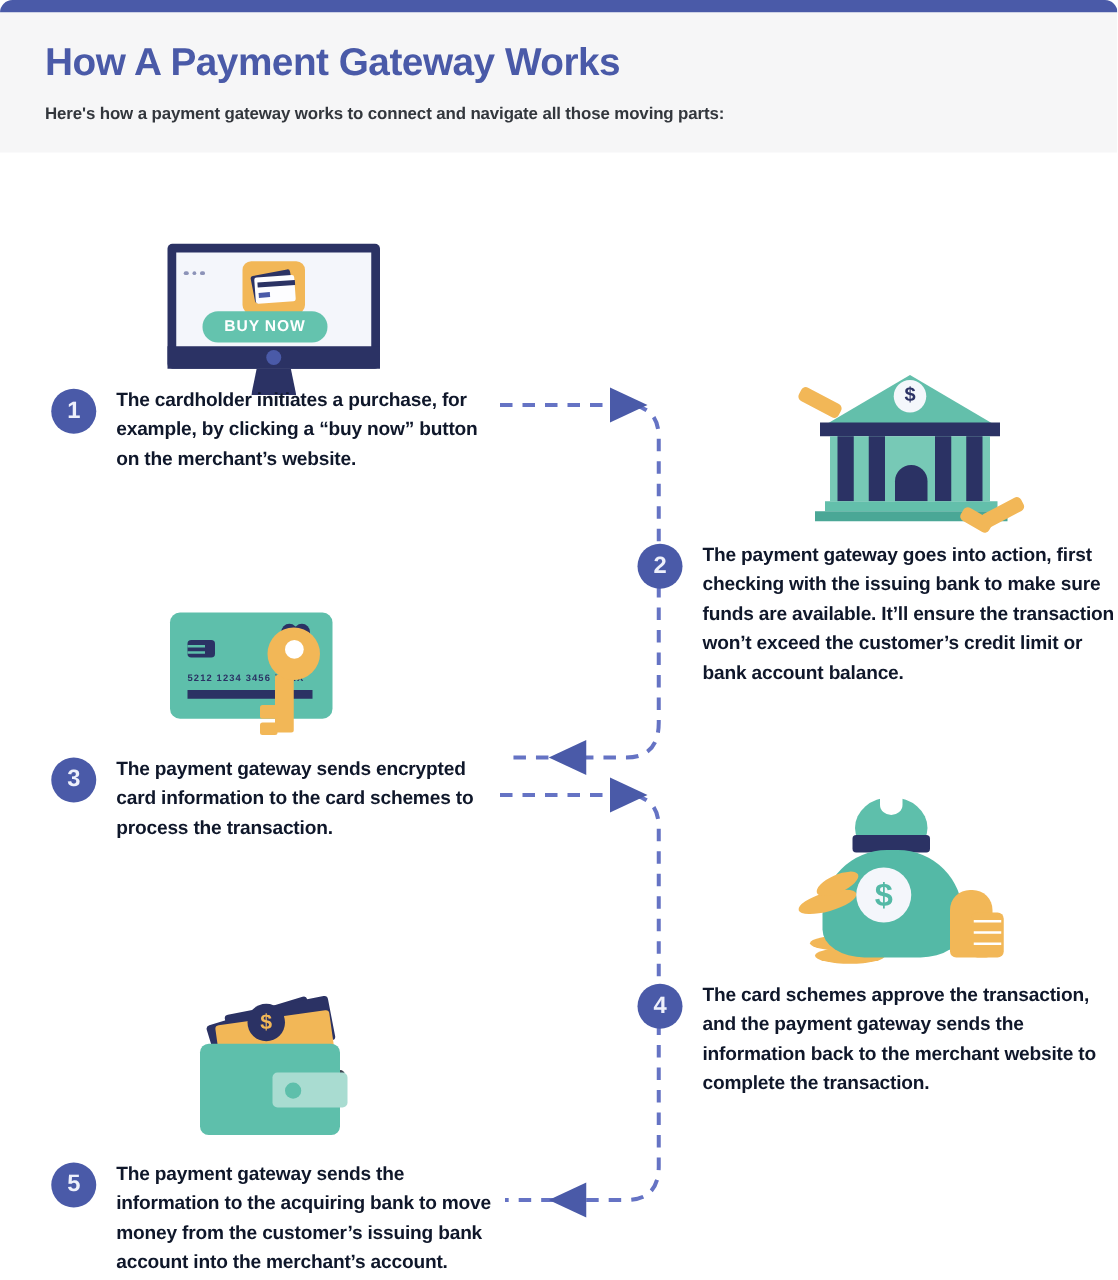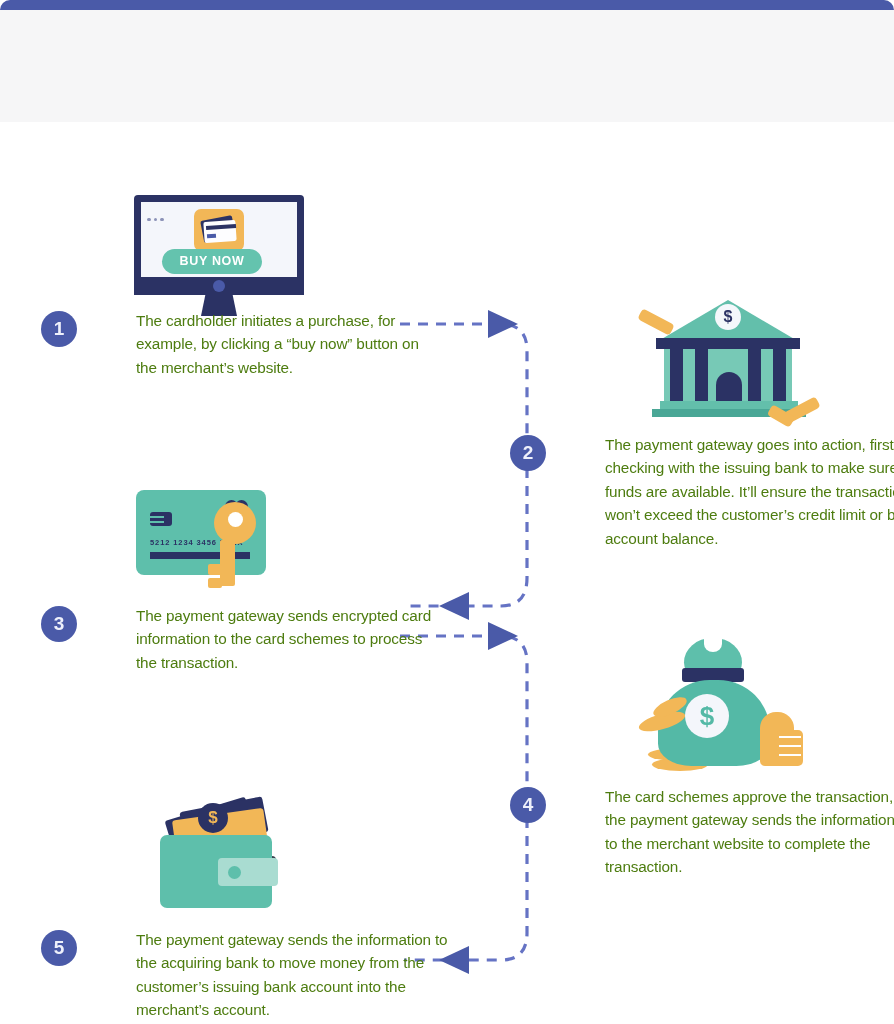--- a/index.html
+++ b/index.html
@@ -67,25 +67,24 @@
     color: #eef0fb;
     font-size: 19px;
     font-weight: bold;
     text-align: center;
     line-height: 36px;
   }
   .step-text {
     position: absolute;
     left: 52px; top: -2px;
     font-size: 15.3px;
-    font-weight: normal;
-    color: #4d7c0f;
+    font-weight: bold;
+    color: #0f172a;
     line-height: 23.4px;
     letter-spacing: -0.15px;
-    margin-left: 43px;
   }
 
   
   .illus { position: absolute; }
 
   
   .mon-body {
     position: absolute; left: 0; top: 0;
     width: 170px; height: 100px;
     background: #2b3264;
@@ -392,20 +391,22 @@
   .conn { position: absolute; }
   svg { display: block; overflow: visible; }
 </style>
 </head>
 <body>
 
 <div id="infographic">
 
   <div class="top-bar"></div>
   <div class="header-band"></div>
+  <div class="header-title">How A Payment Gateway Works</div>
+  <div class="header-subtitle">Here's how a payment gateway works to connect and navigate all those moving parts:</div>
 
   <div class="illus" style="left:134px; top:172px; width:170px; height:122px;margin-top:23px;">
     <div class="mon-body"></div>
     <div class="mon-screen"></div>
     <div class="mon-dots">
       <span class="mon-dot"></span><span class="mon-dot"></span><span class="mon-dot"></span>
     </div>
     <div class="mon-cardicon">
       <div class="c1"></div>
         <div class="c2"></div>

